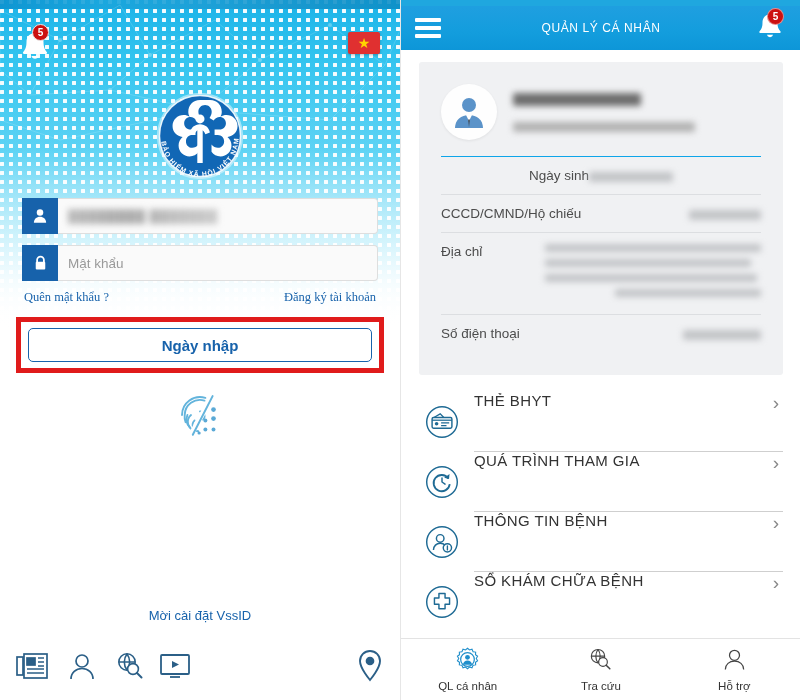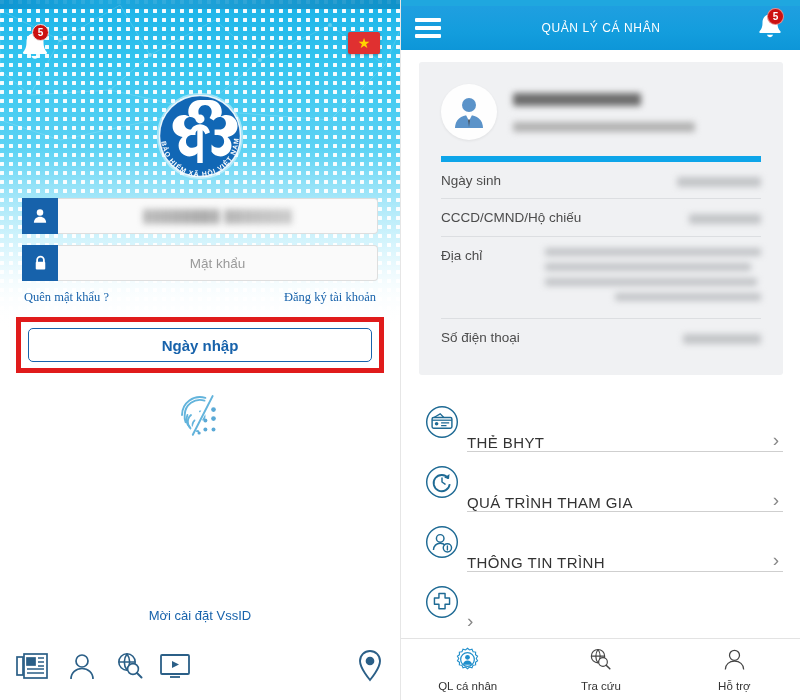--- a/index.html
+++ b/index.html
@@ -79,21 +79,21 @@
     width: 36px; height: 36px; background: #1762ab;
     display: flex; align-items: center; justify-content: center;
     flex: 0 0 36px;
   }
   .field-input {
     flex: 1; background: #fafafa;
     border: 1px solid #dedede; border-left: none;
     border-radius: 0 4px 4px 0;
     display: flex; align-items: center;
     padding: 0 10px;
-    font-size: 13.5px; color: #9a9a9a; justify-content: center;
+    font-size: 13.5px; color: #9a9a9a;
   }
   .blurred-text {
     display: inline-block;
     color: transparent;
     background: linear-gradient(to right,#b9b9b9,#a9a9a9 40%,#bdbdbd 70%,#c9c9c9);
     -webkit-background-clip: text; background-clip: text;
     filter: blur(3.2px);
     font-size: 13px; letter-spacing: .5px;
     user-select: none;
   }
@@ -189,42 +189,42 @@
     width: 182px; height: 10px; border-radius: 2px;
     background: #b2b2b2; filter: blur(3.2px);
   }
   .info-rows { margin: 16px 22px 0 22px; }
   .info-row {
     display: flex; align-items: flex-start; justify-content: space-between;
     border-top: 1px solid #dcdee1;
     padding: 11px 0 10px 0;
     min-height: 38px;
   }
-  .info-row:first-child { border-top: 6px solid #0ea5e9; }
+  .info-row:first-child { border-top: 1px solid #0ea5e9; justify-content: center; }
   .info-label { font-size: 13.5px; color: #4c4c4c; white-space: nowrap; }
   .info-value-blur {
     height: 10px; border-radius: 2px;
     background: #c2c4c7; filter: blur(3px); margin-top: 4px;
   }
   .info-value-multi { filter: blur(3px); }
   .info-value-multi i {
     display: block; height: 8px; border-radius: 2px;
     background: #c2c4c7; margin-bottom: 7px;
   }
 
   .menu-list { position: absolute; left: 18px; top: 392px; width: 364px; z-index: 4; }
   .menu-item {
     display: flex; align-items: center;
     height: 60px; cursor: pointer;
   }
   .menu-ico { flex: 0 0 46px; display: flex; align-items: center; justify-content: center; }
   .menu-body {
-    flex: 1; display: flex; align-items: flex-end; justify-content: space-between;
+    flex: 1; display: flex; align-items: flex-start; justify-content: space-between;
     height: 60px; border-bottom: 1px solid #cfcfcf;
-    margin-left: 2px;
+    margin-left: 9px;
   }
   .menu-item:last-child .menu-body { border-bottom: none; }
   .menu-label { font-size: 15px; color: #333; letter-spacing: .4px; }
   .chev { color: #888; font-size: 19px; font-weight: 300; padding-right: 4px; }
 
   .tabbar {
     position: absolute; left: 0; bottom: 0; width: 400px; height: 62px;
     background: #fff; border-top: 1px solid #e3e3e3;
     display: flex; z-index: 6;
   }
@@ -484,33 +484,34 @@
         <span class="menu-ico">
           <svg width="36" height="36" viewBox="0 0 40 40" fill="none" stroke="#1e6a94" stroke-width="1.6">
             <circle cx="20" cy="20" r="17"></circle>
             <circle cx="18" cy="16" r="4.2"></circle>
             <path d="M10.5 29 c0 -4.6 3.4 -7.6 7.5 -7.6 c2.2 0 4.2 .9 5.6 2.3"></path>
             <circle cx="26" cy="26.5" r="4.6"></circle>
             <path d="M26 24.4 v4.4" stroke-width="1.5" stroke-linecap="round"></path>
           </svg>
         </span>
         <span class="menu-body">
-          <span class="menu-label">THÔNG TIN TRÌNH</span>
+          <span class="menu-label">THÔNG TIN BỆNH</span>
           <span class="chev">›</span>
         </span>
       </div>
 
       <div class="menu-item">
         <span class="menu-ico">
           <svg width="36" height="36" viewBox="0 0 40 40" fill="none" stroke="#1e6a94" stroke-width="1.6">
             <circle cx="20" cy="20" r="17"></circle>
             <path d="M16.6 10.6 h6.8 v5 h5 v6.8 h-5 v5 h-6.8 v-5 h-5 v-6.8 h5 z" stroke-linejoin="round"></path>
           </svg>
         </span>
         <span class="menu-body">
+          <span class="menu-label">SỔ KHÁM CHỮA BỆNH</span>
           <span class="chev">›</span>
         </span>
       </div>
     </div>
 
     <div class="tabbar">
       <div class="tab">
         <span>
           <svg width="25" height="25" viewBox="0 0 30 30" fill="none" stroke="#1f8ecb" stroke-width="1.5">
             <path d="M15 1.5 l2.4 2 l3 -.8 l1.3 2.9 l3.1 .5 l-.2 3.1 l2.5 1.9 l-1.6 2.7 l1.6 2.7 l-2.5 1.9 l.2 3.1 l-3.1 .5 l-1.3 2.9 l-3 -.8 l-2.4 2 l-2.4 -2 l-3 .8 l-1.3 -2.9 l-3.1 -.5 l.2 -3.1 l-2.5 -1.9 l1.6 -2.7 l-1.6 -2.7 l2.5 -1.9 l-.2 -3.1 l3.1 -.5 l1.3 -2.9 l3 .8 z" stroke-width="1.3"></path>

